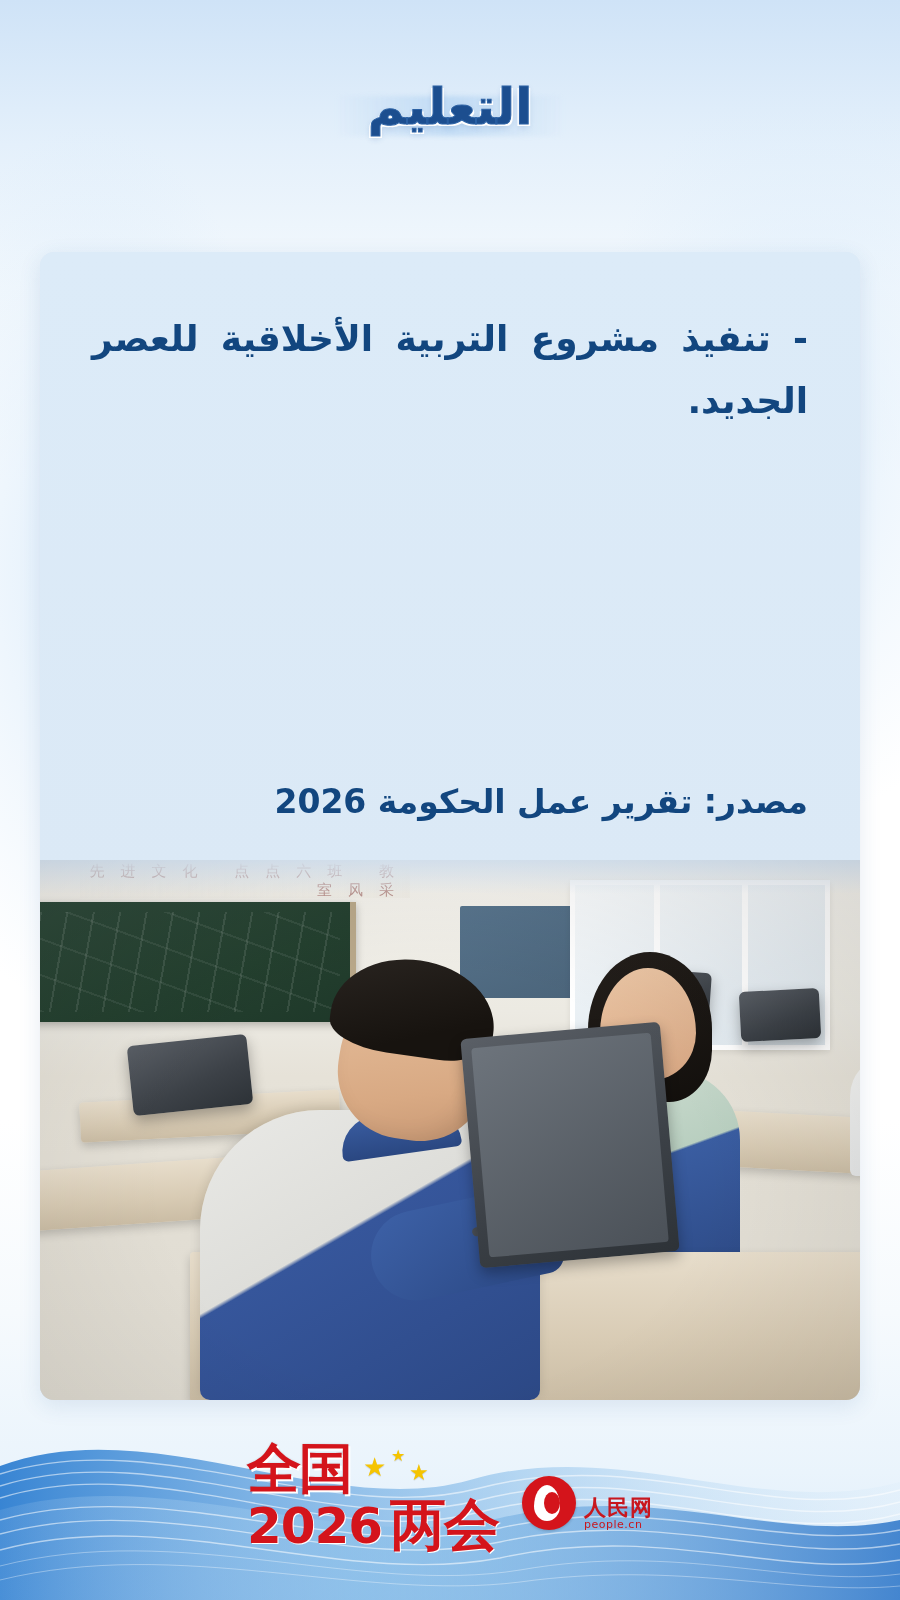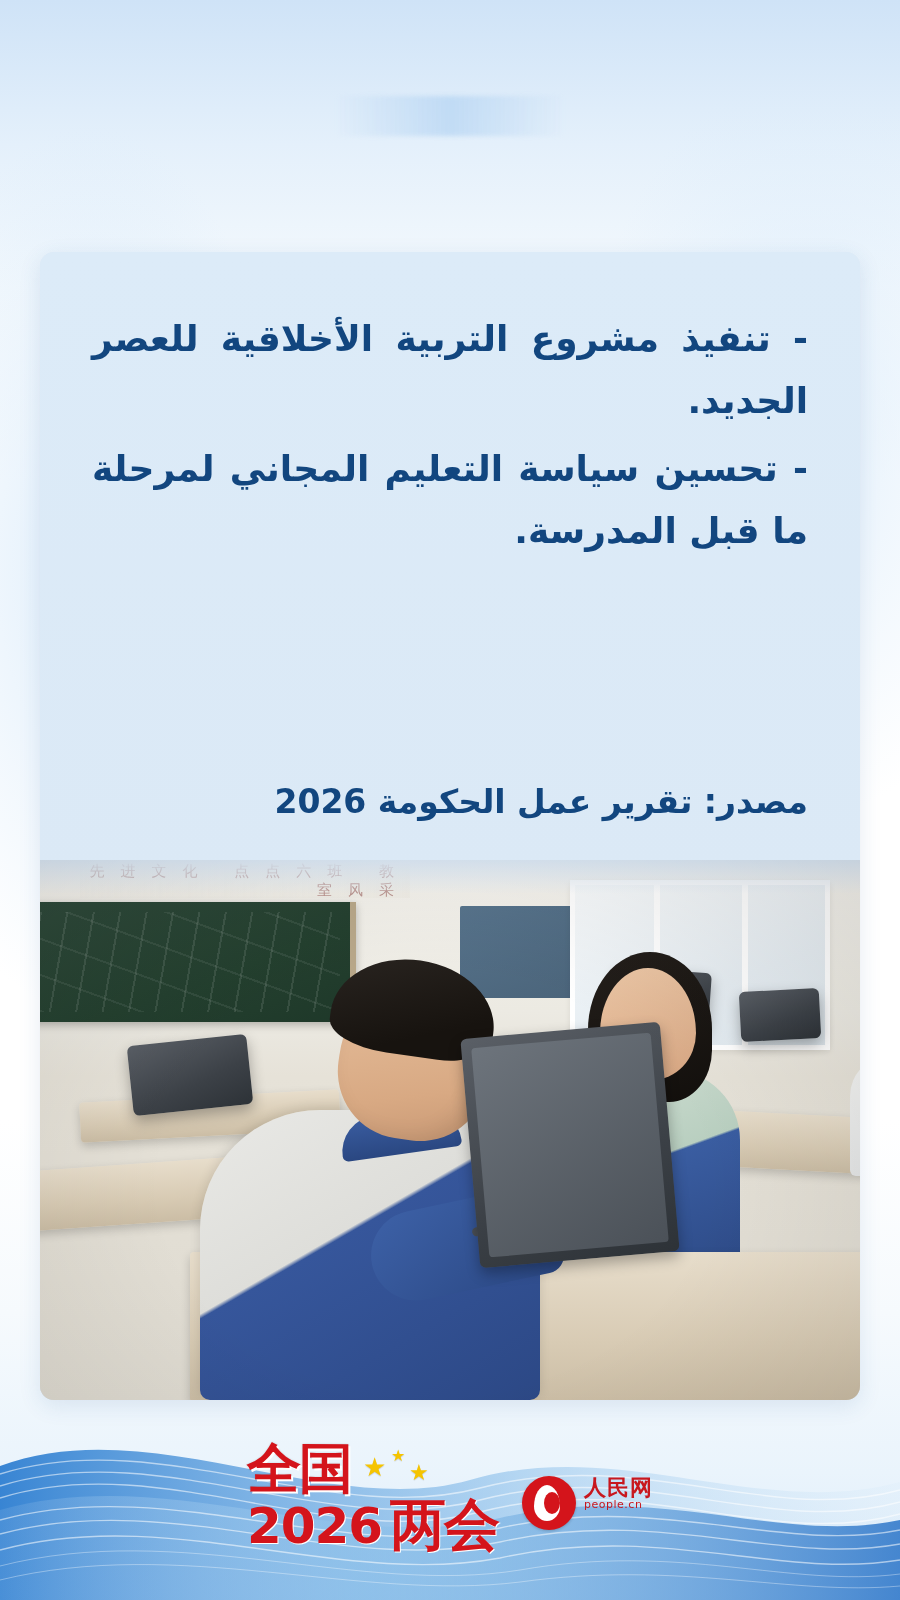--- a/index.html
+++ b/index.html
@@ -272,21 +272,21 @@
     font-size:50px;font-weight:bold;color:#d4141b;
     letter-spacing:-1px;line-height:1;
     text-shadow:1px 1px 0 #ffffff;
   }
   .cn-two{
     font-size:56px;font-weight:bold;color:#d4141b;letter-spacing:-2px;
     text-shadow:1px 1px 0 #ffffff;
     text-align:right;
   }
   .brand{
-    display:flex;align-items:flex-start;gap:8px;margin-left:14px;
+    display:flex;align-items:flex-end;gap:8px;margin-left:14px;
   }
   .brand-mark{
     width:54px;height:54px;border-radius:50%;
     background:#d4141b;position:relative;
     box-shadow:0 1px 3px rgba(0,0,0,.2);
   }
   .brand-mark:before{
     content:"";position:absolute;left:12px;top:9px;width:26px;height:36px;
     border-radius:50% 50% 50% 50%/60% 60% 40% 40%;
     background:#ffffff;
@@ -300,27 +300,29 @@
   .brand-en{font-size:11px;color:#c8171e;letter-spacing:.5px;}
 </style>
 </head>
 <body>
 
 <div class="poster">
   <div class="bg-soft-left"></div>
   <div class="bg-soft-right"></div>
 
   <div class="title-underlay"></div>
+  <div class="title-wrap">
+    <span class="title">التعليم</span>
+  </div>
 
   <div class="card">
     <div class="card-inner-glow"></div>
 
     <div class="text-block">
       <p>- تنفيذ مشروع التربية الأخلاقية للعصر الجديد.</p>
-      <p>- تحسين سياسة التعليم المجاني لمرحلة ما قبل المدرسة.</p>
     </div>
 
     <div class="source">مصدر: تقرير عمل الحكومة 2026</div>
 
     <div class="photo">
       <div class="room"></div>
       <div class="wall"></div>
       <div class="banner">先进文化 点点六班 教室风采</div>
       <div class="blackboard"></div>
       <div class="greenboard-right"></div>

